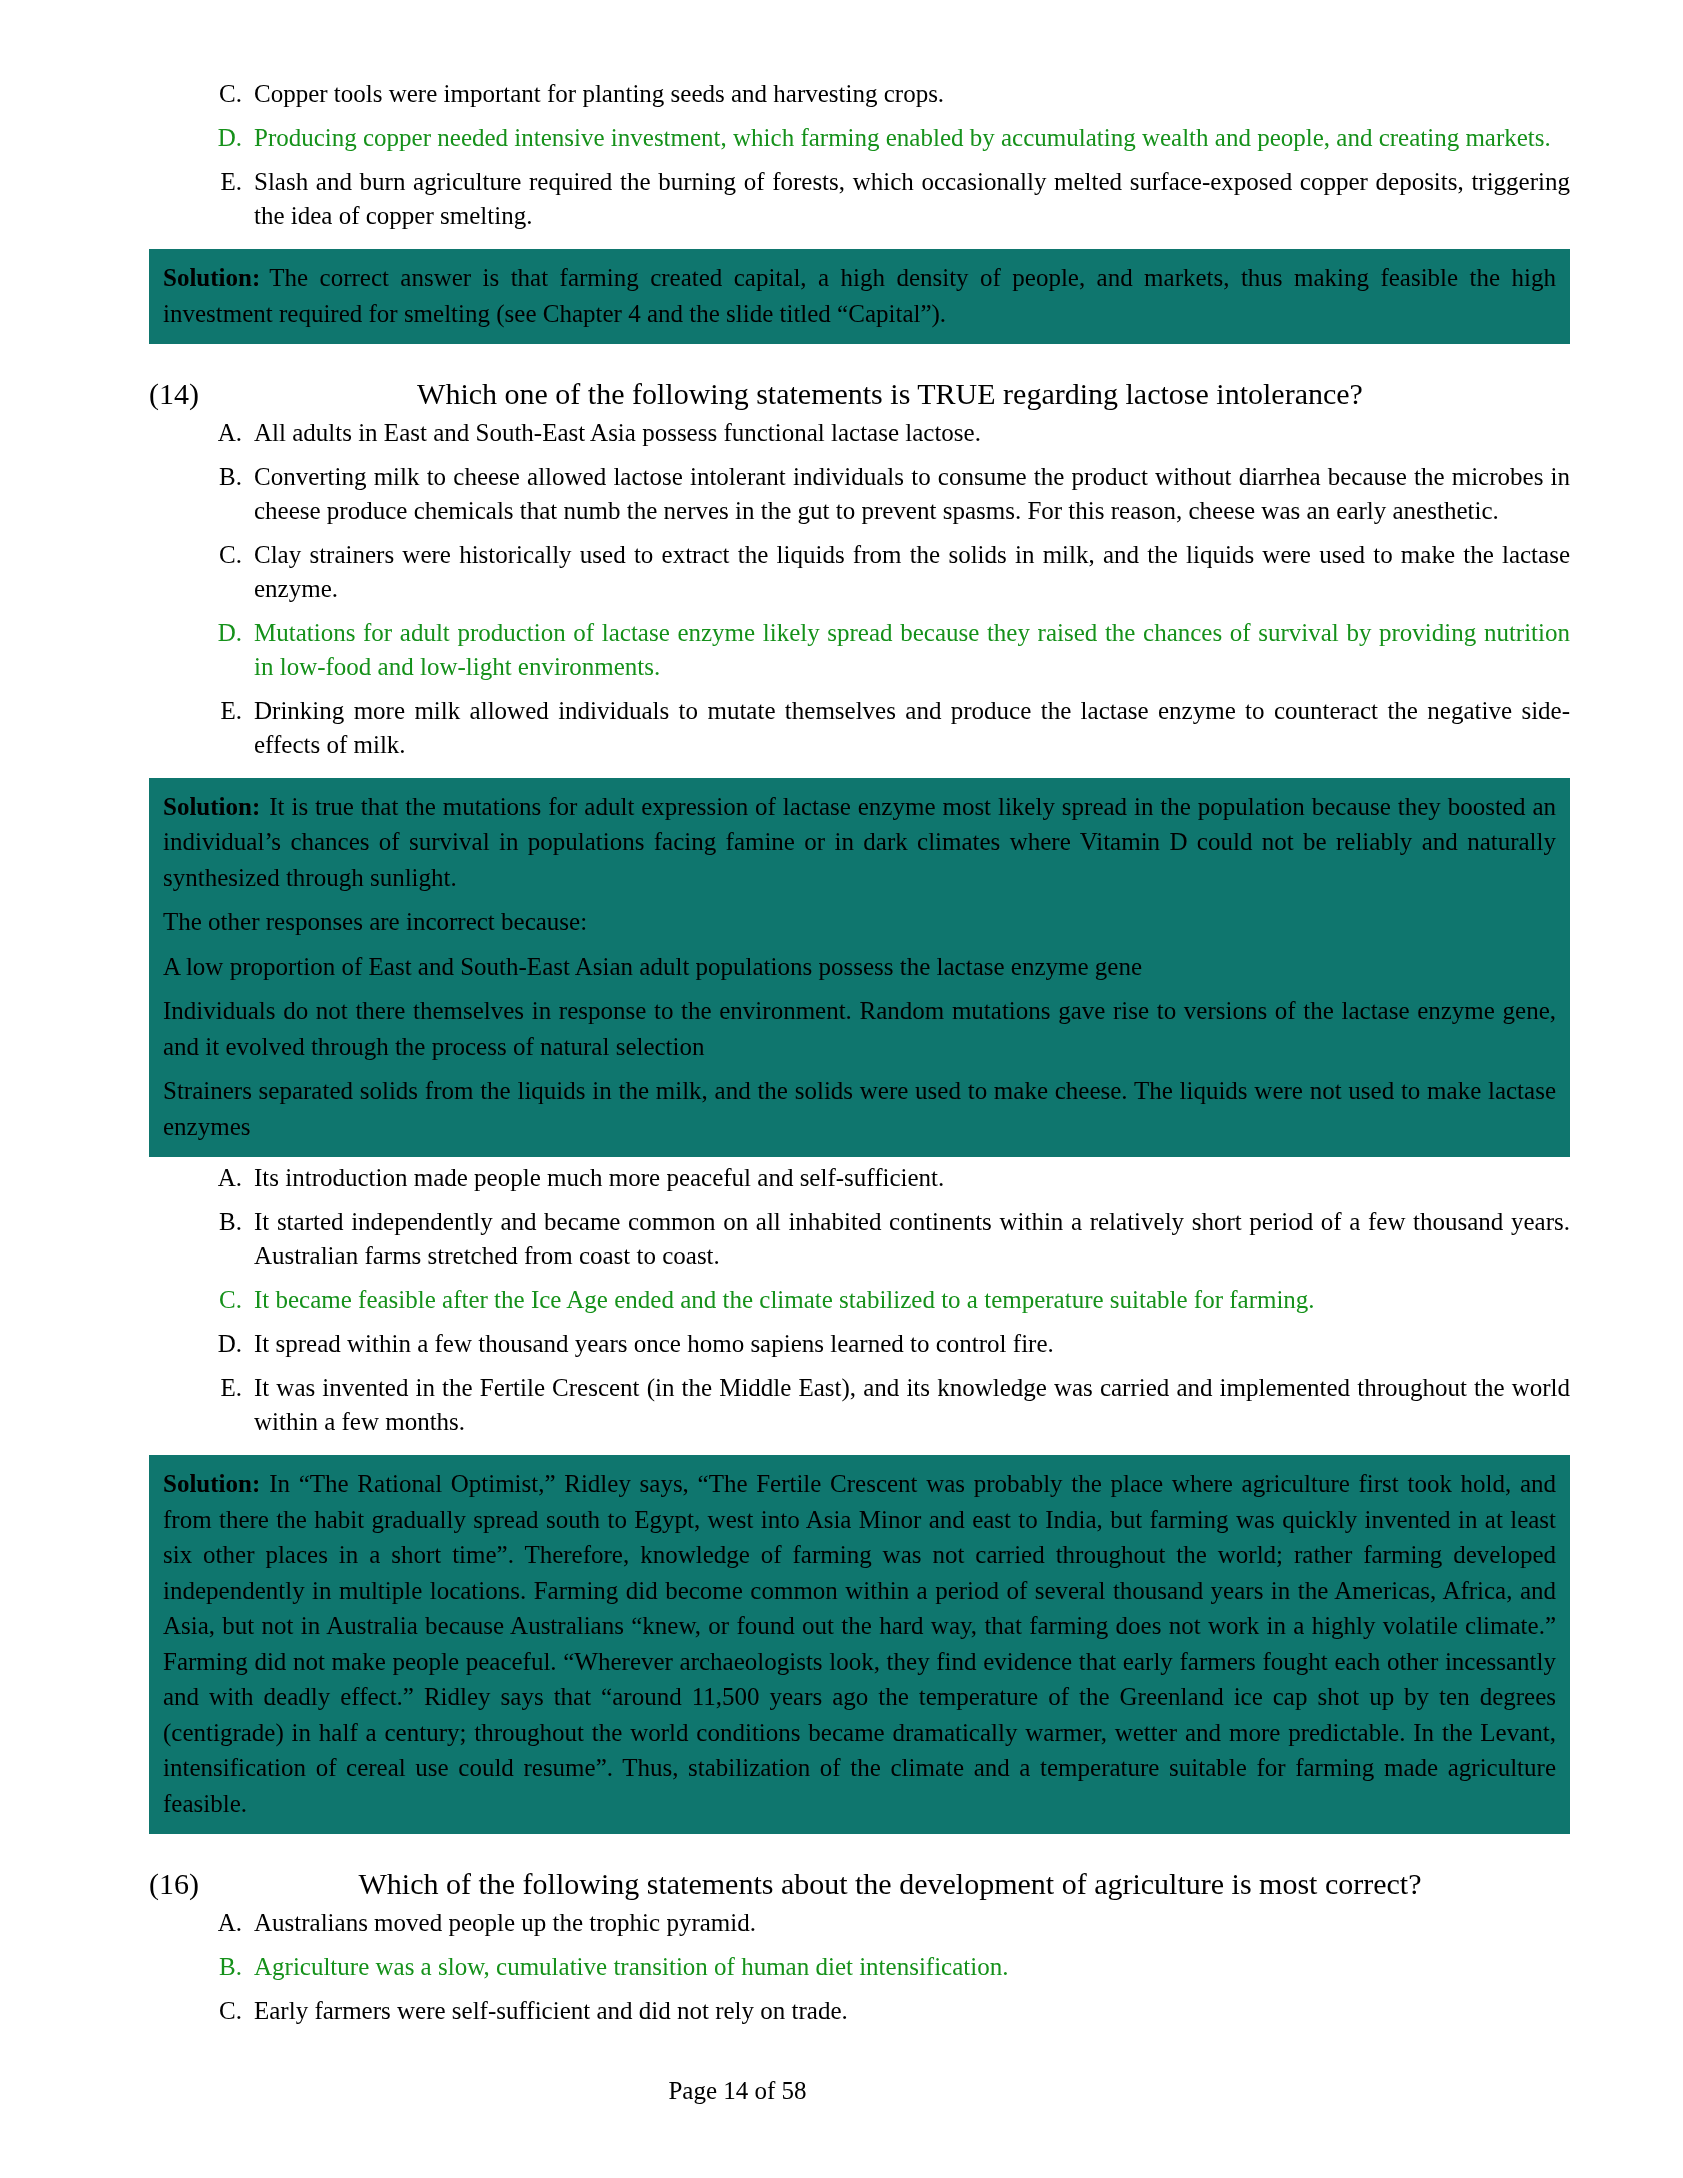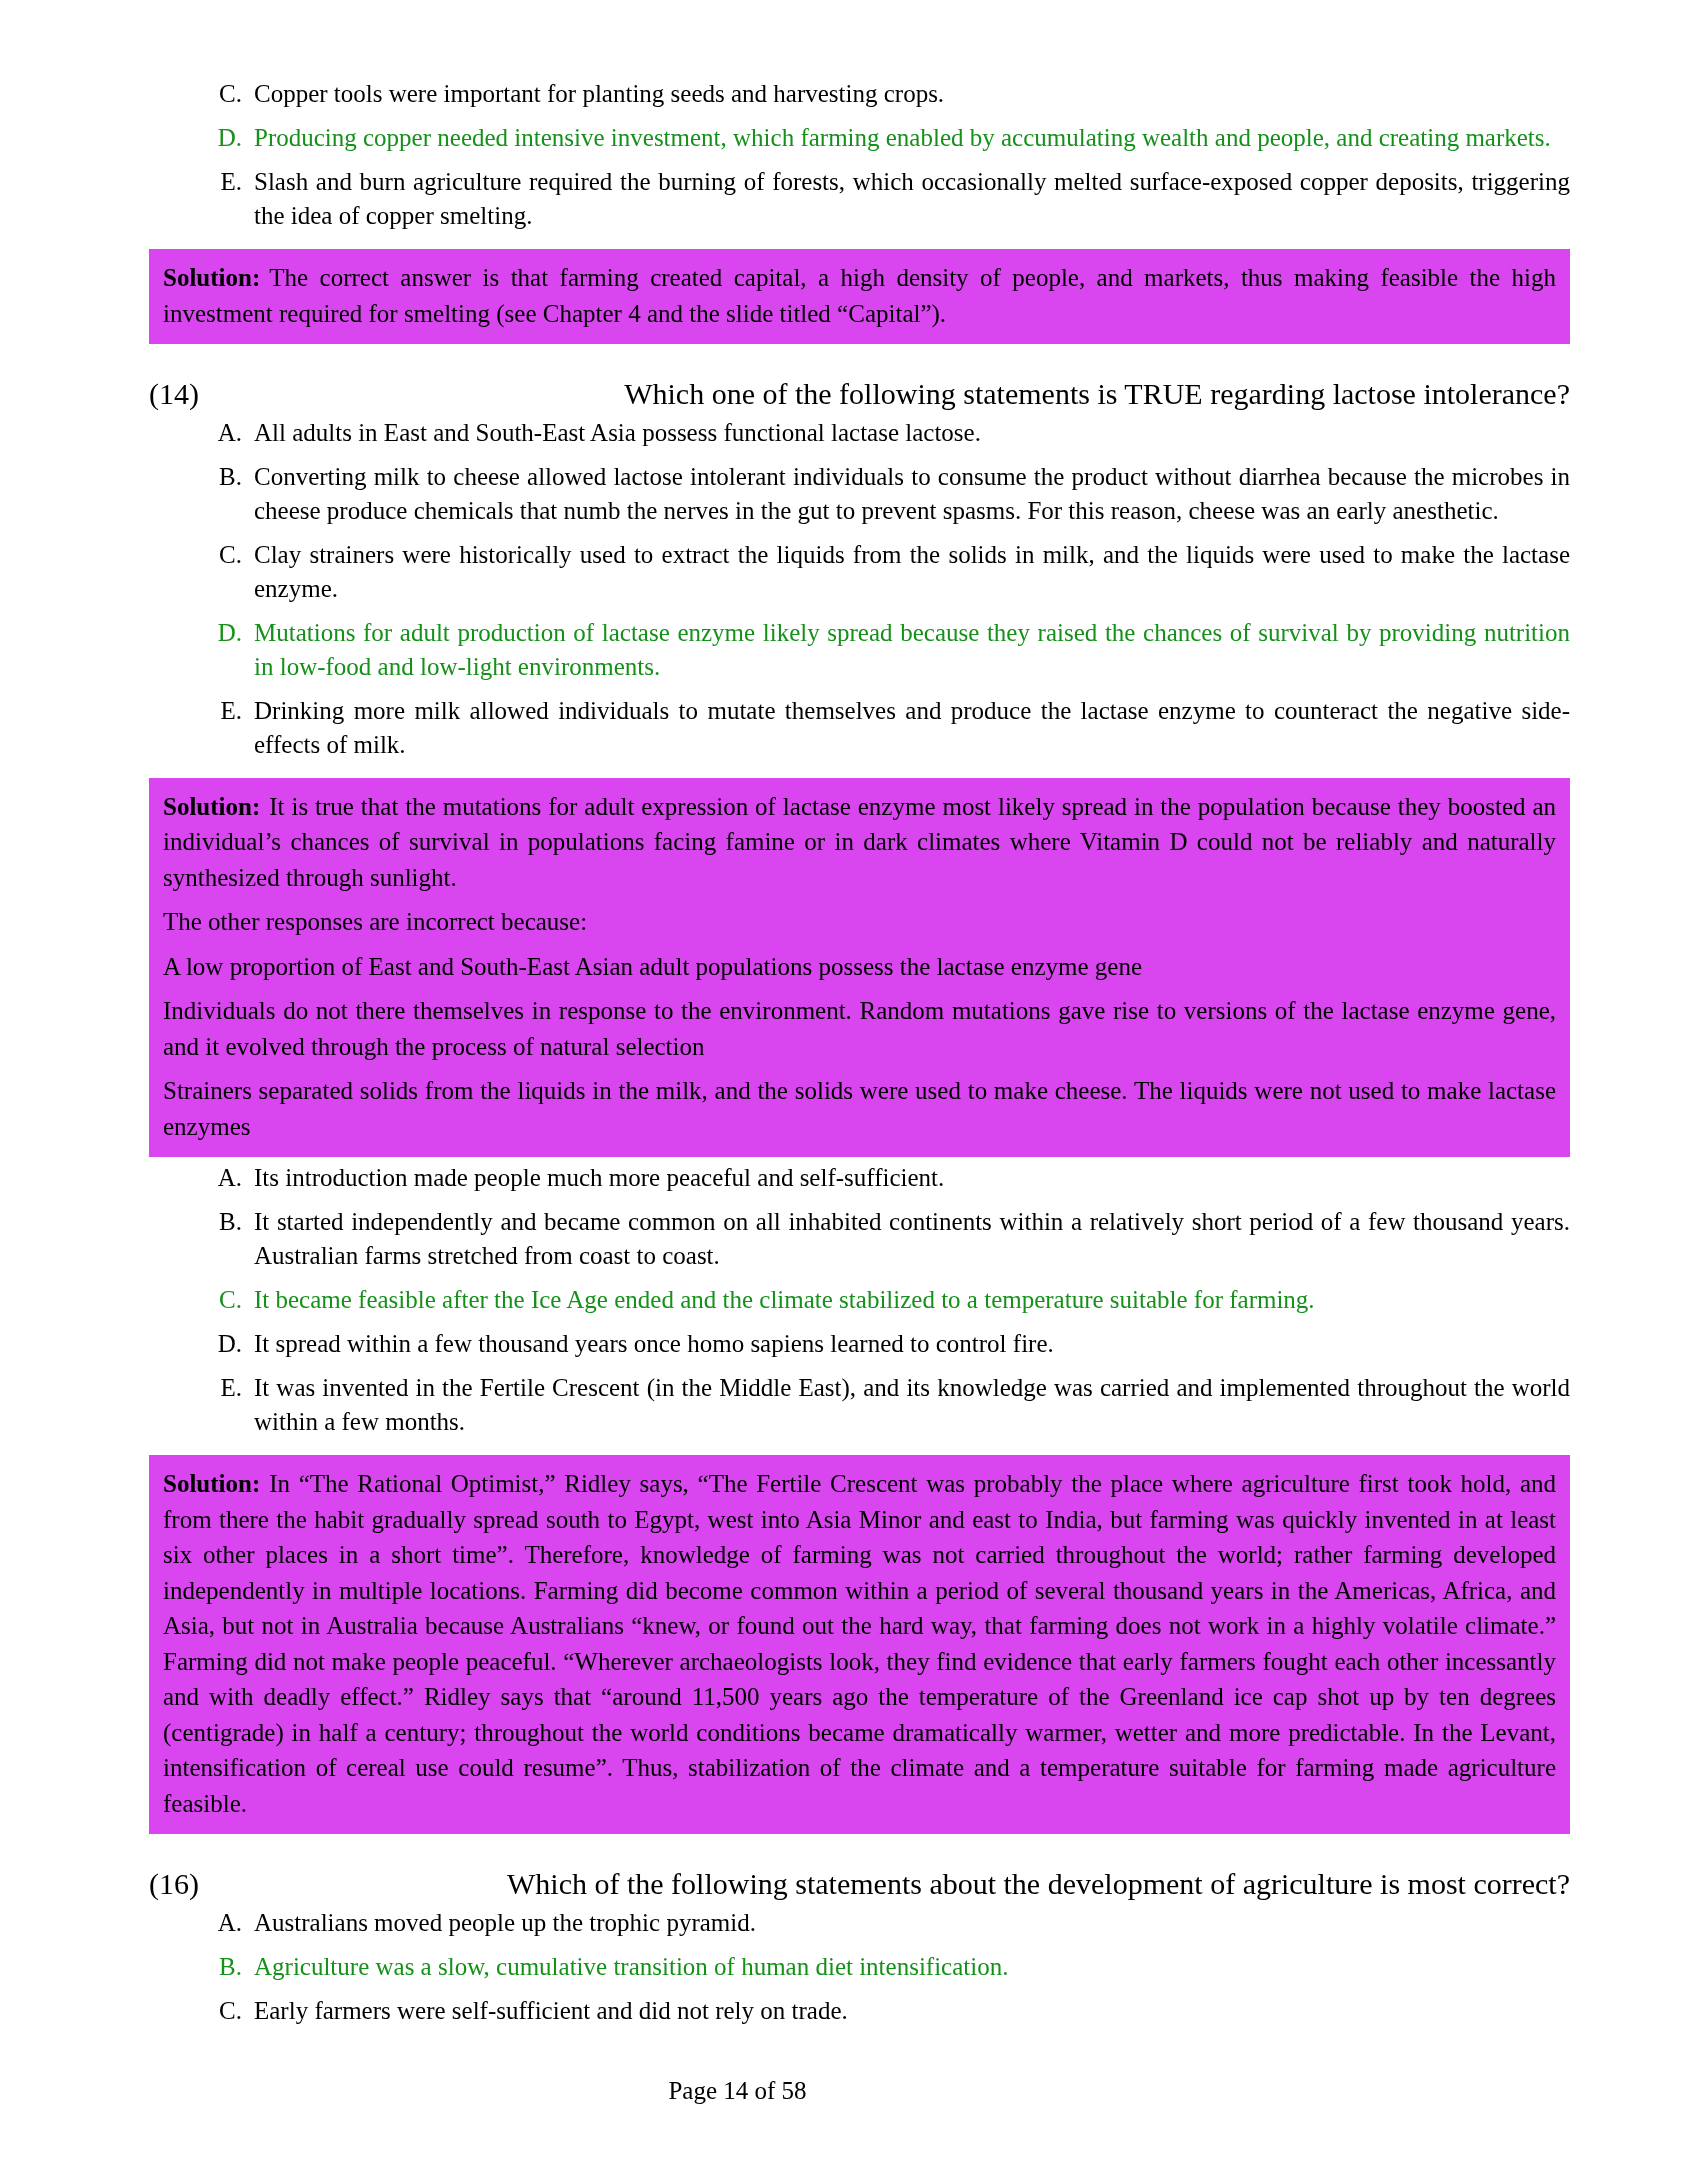--- a/index.html
+++ b/index.html
@@ -40,21 +40,21 @@
     margin-bottom: 2px;
   }
   .question .qnum {
     width: 61px;
     flex: 0 0 61px;
     text-align: left;
     padding-left: 0px;
   }
   .question .qtext {
     flex: 1 1 auto;
-    text-align: right;
+    text-align: center;
   }
 
   
   .options {
     margin: 0;
     padding: 0;
   }
   .option {
     display: flex;
     align-items: flex-start;
@@ -75,21 +75,21 @@
     text-align: justify;
     text-justify: inter-word;
     hyphens: none;
   }
   .option.correct {
     color: #15911a;
   }
 
   
   .solution {
-    background: #d946ef;
+    background: #0f766e;
     padding: 11px 14px 13px 14px;
     margin-top: 16px;
     margin-bottom: 4px;
     font-size: 25px;
     line-height: 1.42;
     box-sizing: border-box;
   }
   .solution p {
     margin: 0 0 9px 0;
     text-align: justify;

